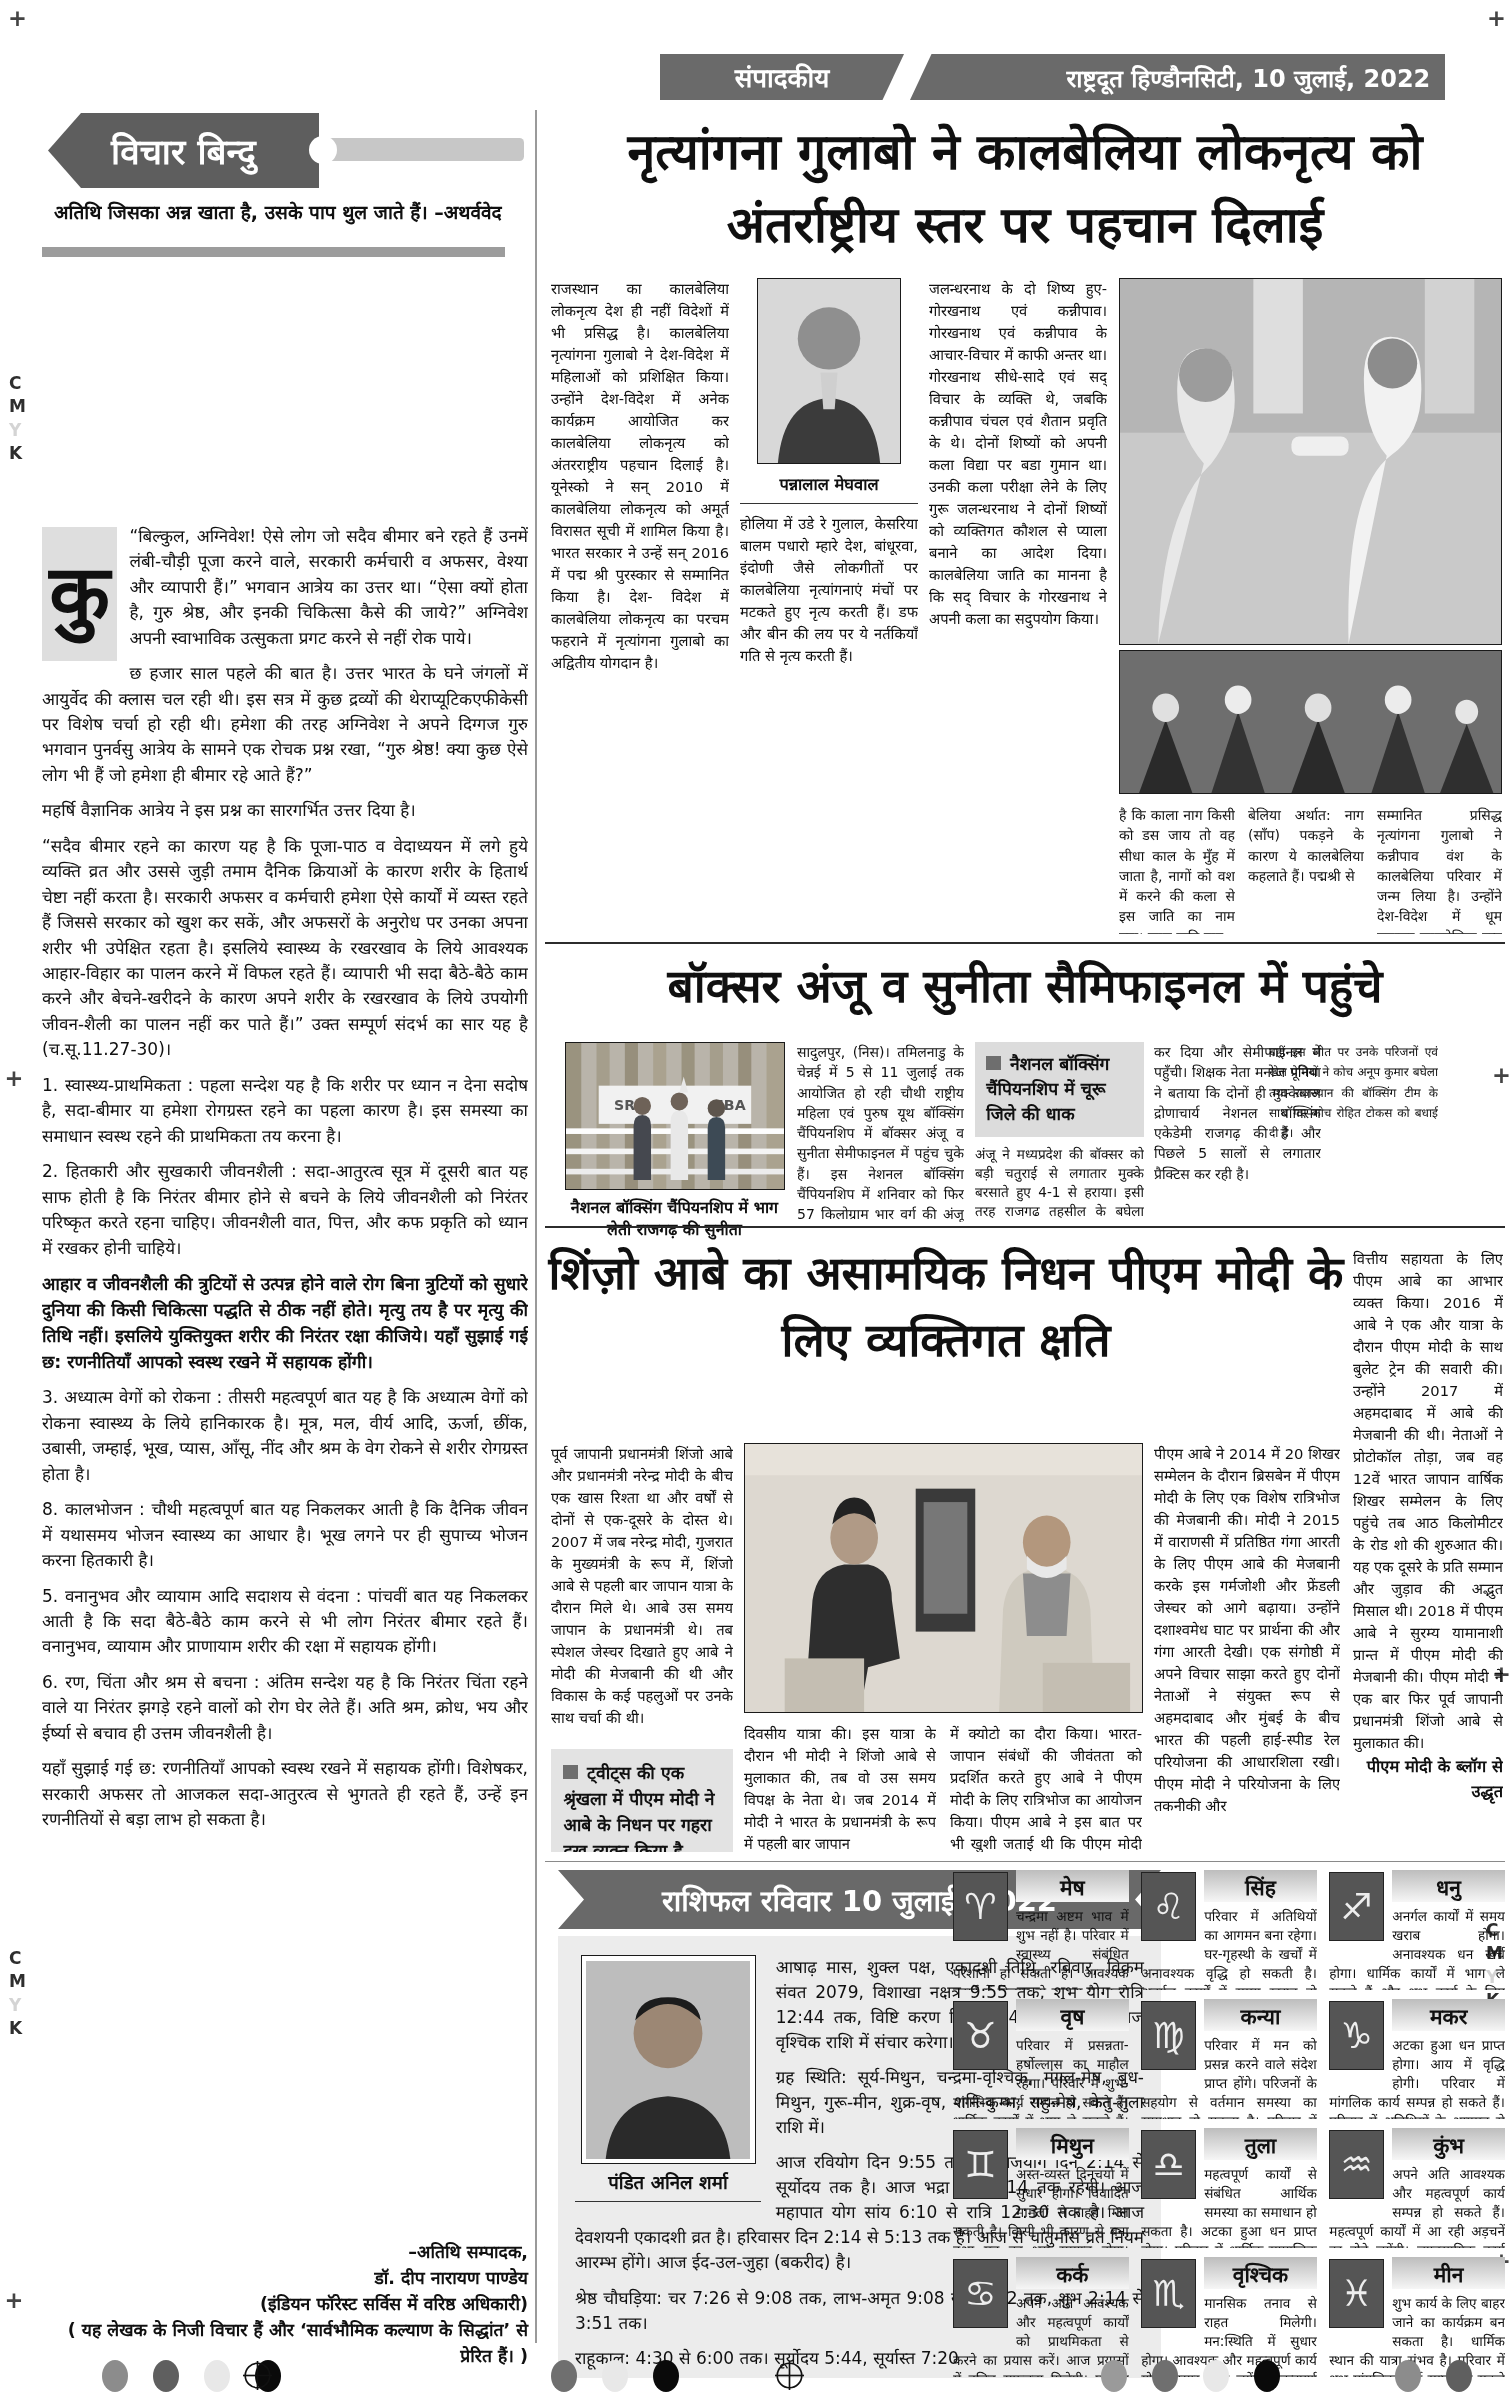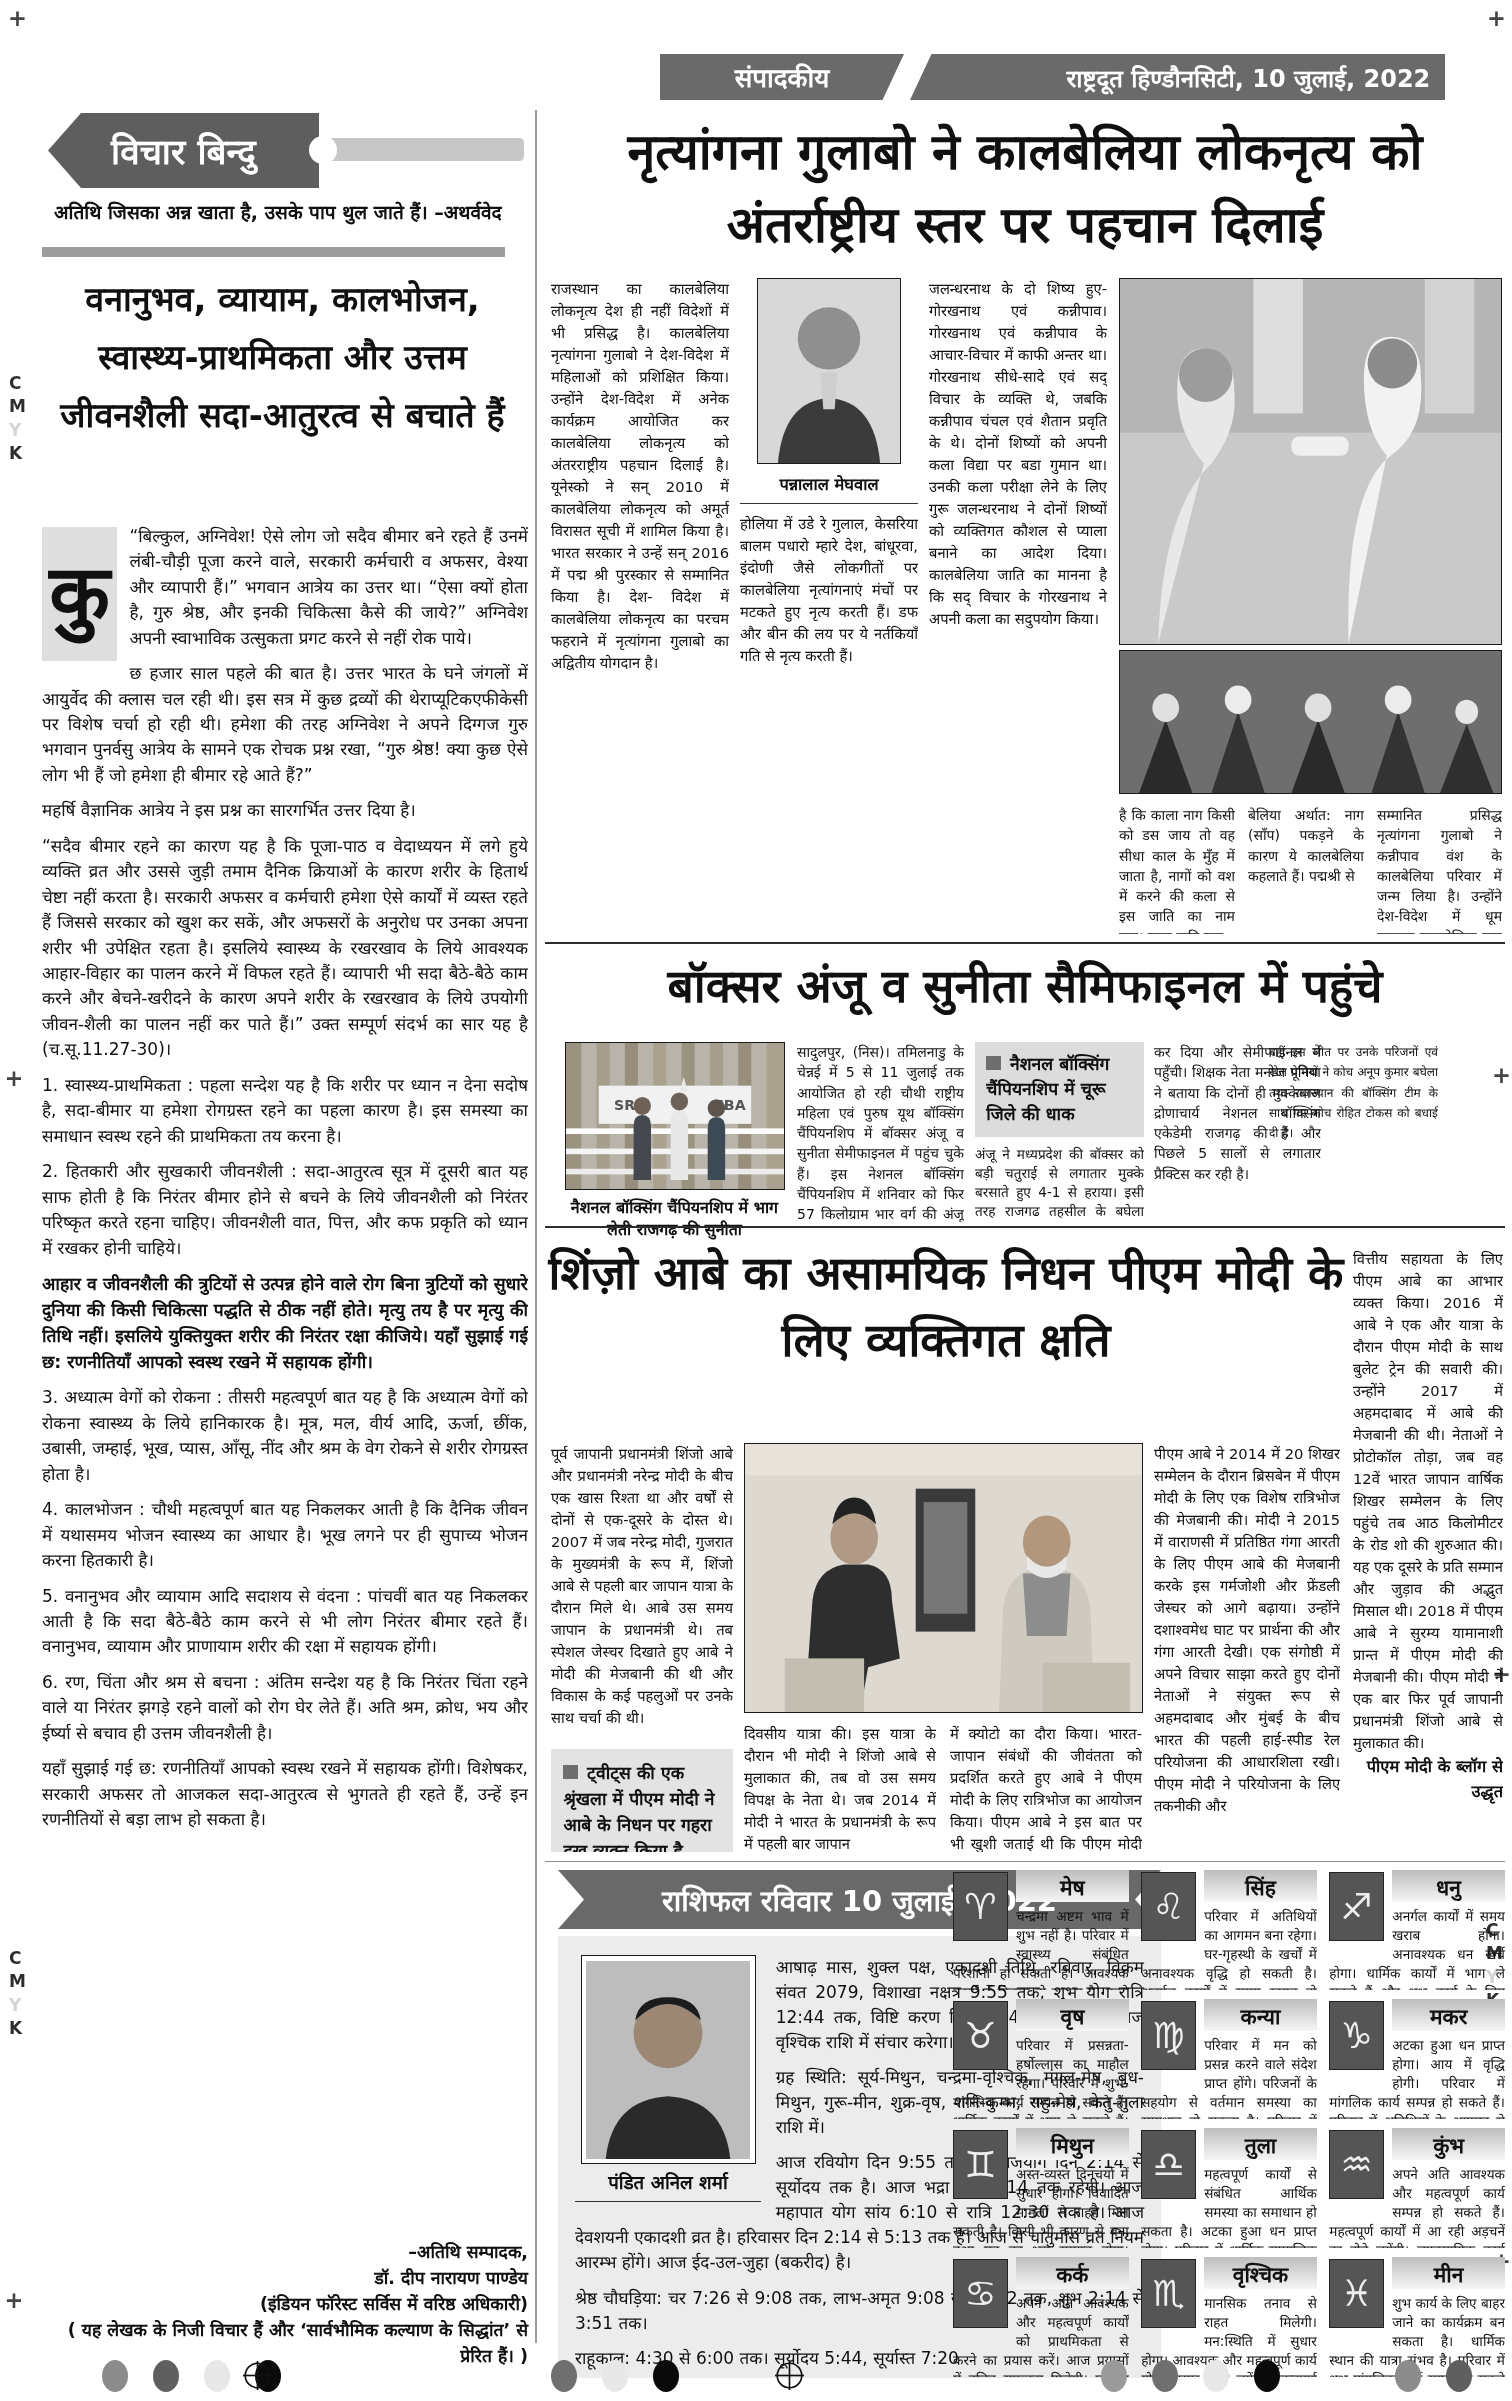--- a/index.html
+++ b/index.html
@@ -130,33 +130,32 @@
     <span>राष्ट्रदूत हिण्डौनसिटी, 10 जुलाई, 2022</span>
   </div>
 
   <div class="abs flagTail"></div>
   <div class="abs flag">
     <span>विचार बिन्दु</span>
   </div>
   <div class="abs flagDot"></div>
   <div class="abs quote">अतिथि जिसका अन्न खाता है, उसके पाप थुल जाते हैं।  –अथर्ववेद</div>
   <div class="abs ruleThick"></div>
-  <div class="abs edHead clip">वनानुभव, व्यायाम, कालभोजन, स्वास्थ्य-प्राथमिकता और उत्तम जीवनशैली सदा-आतुरत्व से बचाते हैं</div>
 
   <div class="abs edBody just clip">
     <div class="dropcap">कु</div>
     <p>“बिल्कुल, अग्निवेश! ऐसे लोग जो सदैव बीमार बने रहते हैं उनमें लंबी-चौड़ी पूजा करने वाले, सरकारी कर्मचारी व अफसर, वेश्या और व्यापारी हैं।” भगवान आत्रेय का उत्तर था। “ऐसा क्यों होता है, गुरु श्रेष्ठ, और इनकी चिकित्सा कैसे की जाये?” अग्निवेश अपनी स्वाभाविक उत्सुकता प्रगट करने से नहीं रोक पाये।</p>
     <p>छ हजार साल पहले की बात है। उत्तर भारत के घने जंगलों में आयुर्वेद की क्लास चल रही थी। इस सत्र में कुछ द्रव्यों की थेराप्यूटिकएफीकेसी पर विशेष चर्चा हो रही थी। हमेशा की तरह अग्निवेश ने अपने दिग्गज गुरु भगवान पुनर्वसु आत्रेय के सामने एक रोचक प्रश्न रखा, “गुरु श्रेष्ठ! क्या कुछ ऐसे लोग भी हैं जो हमेशा ही बीमार रहे आते हैं?”</p>
     <p>महर्षि वैज्ञानिक आत्रेय ने इस प्रश्न का सारगर्भित उत्तर दिया है।</p>
     <p>“सदैव बीमार रहने का कारण यह है कि पूजा-पाठ व वेदाध्ययन में लगे हुये व्यक्ति व्रत और उससे जुड़ी तमाम दैनिक क्रियाओं के कारण शरीर के हितार्थ चेष्टा नहीं करता है। सरकारी अफसर व कर्मचारी हमेशा ऐसे कार्यों में व्यस्त रहते हैं जिससे सरकार को खुश कर सकें, और अफसरों के अनुरोध पर उनका अपना शरीर भी उपेक्षित रहता है। इसलिये स्वास्थ्य के रखरखाव के लिये आवश्यक आहार-विहार का पालन करने में विफल रहते हैं। व्यापारी भी सदा बैठे-बैठे काम करने और बेचने-खरीदने के कारण अपने शरीर के रखरखाव के लिये उपयोगी जीवन-शैली का पालन नहीं कर पाते हैं।” उक्त सम्पूर्ण संदर्भ का सार यह है (च.सू.11.27-30)।</p>
     <p>1. स्वास्थ्य-प्राथमिकता : पहला सन्देश यह है कि शरीर पर ध्यान न देना सदोष है, सदा-बीमार या हमेशा रोगग्रस्त रहने का पहला कारण है। इस समस्या का समाधान स्वस्थ रहने की प्राथमिकता तय करना है।</p>
     <p>2. हितकारी और सुखकारी जीवनशैली : सदा-आतुरत्व सूत्र में दूसरी बात यह साफ होती है कि निरंतर बीमार होने से बचने के लिये जीवनशैली को निरंतर परिष्कृत करते रहना चाहिए। जीवनशैली वात, पित्त, और कफ प्रकृति को ध्यान में रखकर होनी चाहिये।</p>
     <p class="edPull">आहार व जीवनशैली की त्रुटियों से उत्पन्न होने वाले रोग बिना त्रुटियों को सुधारे दुनिया की किसी चिकित्सा पद्धति से ठीक नहीं होते। मृत्यु तय है पर मृत्यु की तिथि नहीं। इसलिये युक्तियुक्त शरीर की निरंतर रक्षा कीजिये। यहाँ सुझाई गई छ: रणनीतियाँ आपको स्वस्थ रखने में सहायक होंगी।</p>
     <p>3. अध्यात्म वेगों को रोकना : तीसरी महत्वपूर्ण बात यह है कि अध्यात्म वेगों को रोकना स्वास्थ्य के लिये हानिकारक है। मूत्र, मल, वीर्य आदि, ऊर्जा, छींक, उबासी, जम्हाई, भूख, प्यास, आँसू, नींद और श्रम के वेग रोकने से शरीर रोगग्रस्त होता है।</p>
-    <p>4. कालभोजन : चौथी महत्वपूर्ण बात यह निकलकर आती है कि दैनिक जीवन में यथासमय भोजन स्वास्थ्य का आधार है। भूख लगने पर ही सुपाच्य भोजन करना हितकारी है।</p>
+    <p>8. कालभोजन : चौथी महत्वपूर्ण बात यह निकलकर आती है कि दैनिक जीवन में यथासमय भोजन स्वास्थ्य का आधार है। भूख लगने पर ही सुपाच्य भोजन करना हितकारी है।</p>
     <p>5. वनानुभव और व्यायाम आदि सदाशय से वंदना : पांचवीं बात यह निकलकर आती है कि सदा बैठे-बैठे काम करने से भी लोग निरंतर बीमार रहते हैं। वनानुभव, व्यायाम और प्राणायाम शरीर की रक्षा में सहायक होंगी।</p>
     <p>6. रण, चिंता और श्रम से बचना : अंतिम सन्देश यह है कि निरंतर चिंता रहने वाले या निरंतर झगड़े रहने वालों को रोग घेर लेते हैं। अति श्रम, क्रोध, भय और ईर्ष्या से बचाव ही उत्तम जीवनशैली है।</p>
     <p>यहाँ सुझाई गई छ: रणनीतियाँ आपको स्वस्थ रखने में सहायक होंगी। विशेषकर, सरकारी अफसर तो आजकल सदा-आतुरत्व से भुगतते ही रहते हैं, उन्हें इन रणनीतियों से बड़ा लाभ हो सकता है।</p>
   </div>
   <div class="abs signoff">
     <div>–अतिथि सम्पादक,</div>
     <div>डॉ. दीप नारायण पाण्डेय</div>
     <div>(इंडियन फॉरेस्ट सर्विस में वरिष्ठ अधिकारी)</div>
     <div>( यह लेखक के निजी विचार हैं और ‘सार्वभौमिक कल्याण के सिद्धांत’ से प्रेरित हैं। )</div>
   </div>

